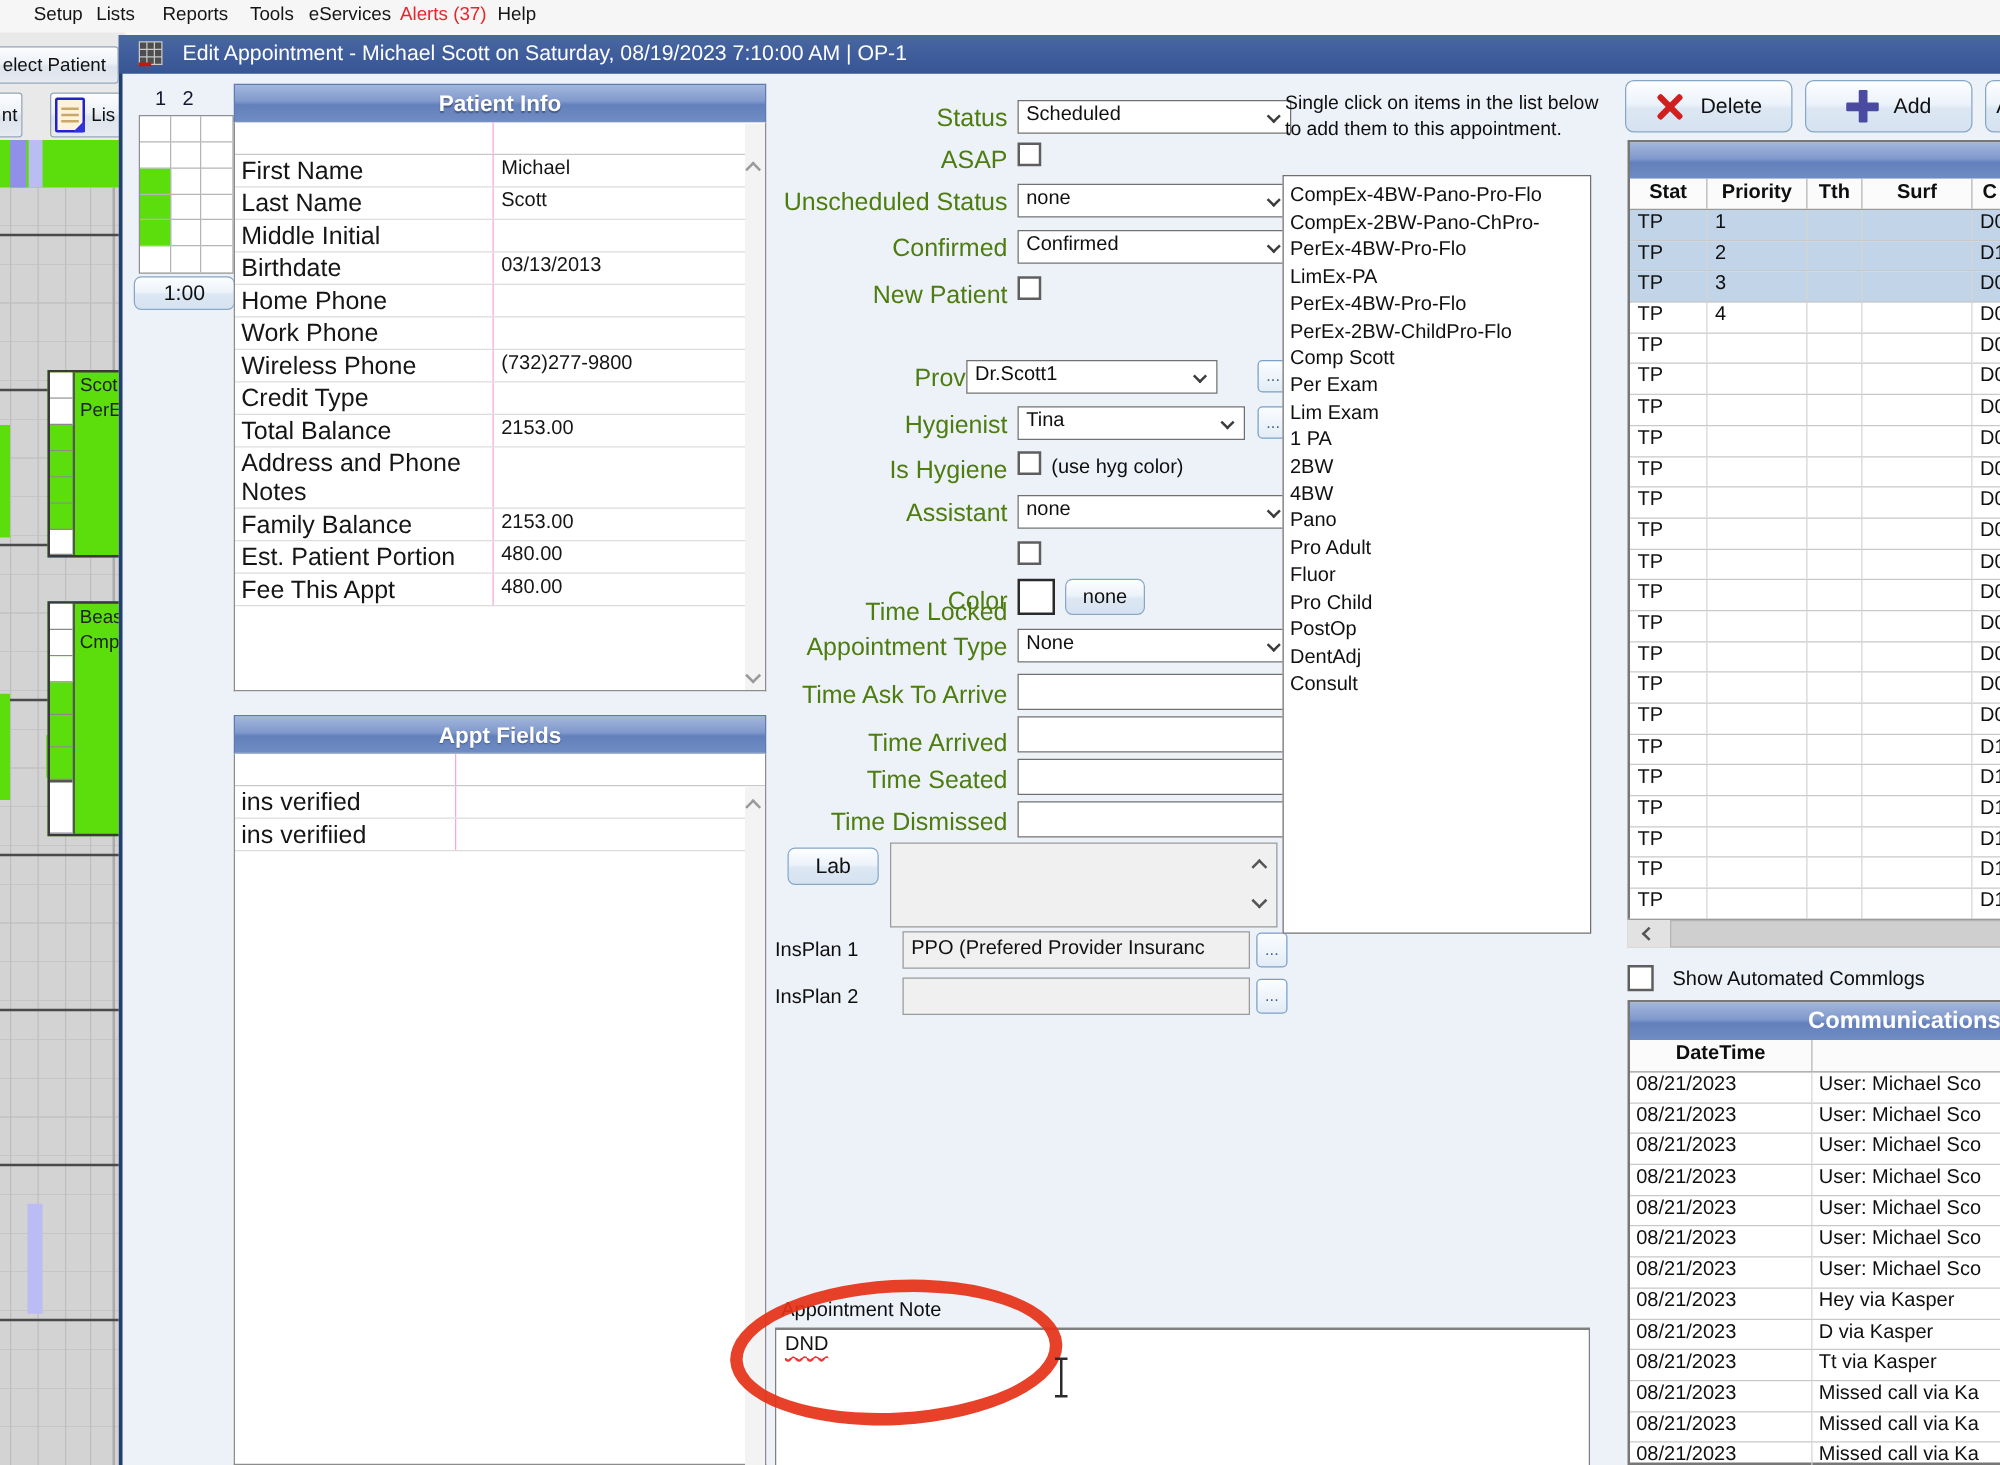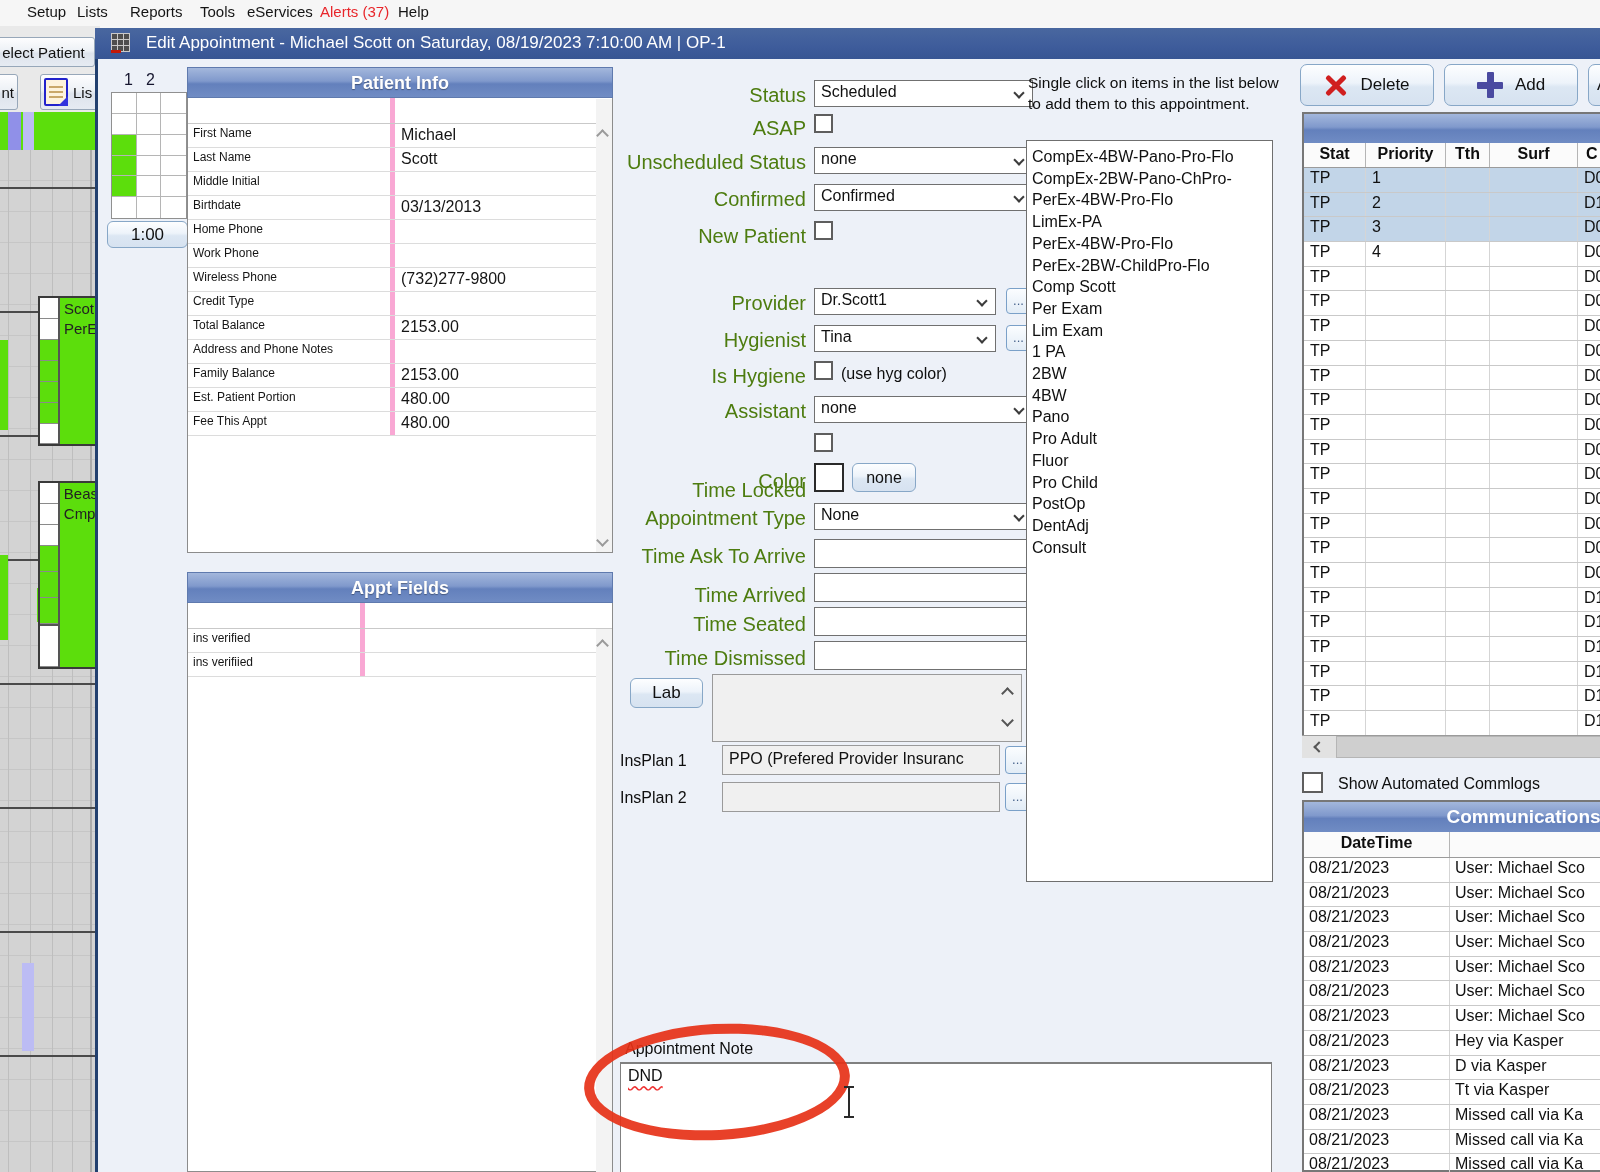--- a/index.html
+++ b/index.html
@@ -45,21 +45,21 @@
   .title-icon div { background:#4E4E4E; }
   .title-icon-red { left:111px; top:50px; width:10px; height:3px; background:#C21807; }
 
   
   .panel-hdr { background:linear-gradient(180deg,#A3B7DC 0%,#8099CC 45%,#6380BC 55%,#708CC4 100%);
                color:#FFF; font-weight:bold; font-size:18px; text-align:center;
                text-shadow:0 1px 1px rgba(0,0,0,.35); line-height:30px;
                border:1px solid #5F7AAE; }
   .panel-body { background:#FFF; border:1px solid #8C8C8C; border-top:none; }
   .info-row { display:flex; border-bottom:1px solid #DCDCDC; min-height:24px; }
-  .info-label { width:207px; border-right:5px solid #f9a8d4; padding:2px 0 0 5px; font-size:12px; color:#151515; }
+  .info-label { width:207px; border-right:1px solid #f9a8d4; padding:2px 0 0 5px; font-size:20px; color:#151515; }
   .info-value { flex:1; padding:2px 0 0 6px; font-size:16px; color:#151515; }
   .af-label { width:177px; }
   .blank-hdr { display:flex; height:26px; border-bottom:1px solid #C9C9C9; }
   .scrolltrack { background:#F3F3F3; }
   .chev { display:inline-block; width:9px; height:9px; border-right:2px solid #9A9A9A; border-bottom:2px solid #9A9A9A; }
   .chev.up { transform:rotate(-135deg); }
   .chev.down { transform:rotate(45deg); }
   .chev.dark { border-color:#555; }
 
   
@@ -380,21 +380,21 @@
   <div class="abs flabel" style="left:560px; top:188px;">Confirmed</div>
   <div class="abs combo" style="left:814px; top:184px; width:219px; height:27px;">
     <span class="cv">Confirmed</span>
     <span class="combo-arrow"></span>
   </div>
 
   <div class="abs flabel" style="left:560px; top:225px;">New Patient</div>
   <div class="abs cbox" style="left:814px; top:221px;"></div>
 
   <div class="abs flabel" style="left:560px; top:292px;">Provider</div>
-  <div class="abs combo" style="left:814px; top:288px; width:182px; height:27px;">
+  <div class="abs combo" style="left:773px; top:288px; width:201px; height:27px;">
     <span class="cv">Dr.Scott1</span>
     <span class="combo-arrow"></span>
   </div>
   <div class="abs dots-btn" style="left:1006px; top:288px;">
     <span>...</span>
   </div>
 
   <div class="abs flabel" style="left:560px; top:329px;">Hygienist</div>
   <div class="abs combo" style="left:814px; top:325px; width:182px; height:27px;">
     <span class="cv">Tina</span>
@@ -458,21 +458,21 @@
 
   <div class="abs" style="left:620px; top:789px; font-size:16px; color:#0E0E0E;">InsPlan 2</div>
   <div class="abs robox" style="left:722px; top:782px; width:278px; height:30px;">
     <span></span>
   </div>
   <div class="abs dots-btn" style="left:1005px; top:783px; height:28px;">
     <span>...</span>
   </div>
 
   <div class="abs instruction" style="left:1028px; top:72px; width:256px;">Single click on items in the list below to add them to this appointment.</div>
-  <div class="abs listbox" style="left:1026px; top:140px; width:247px; height:742px; padding-top:5px;">
+  <div class="abs listbox" style="left:1026px; top:140px; width:247px; height:607px; padding-top:5px;">
 
       <div>CompEx-4BW-Pano-Pro-Flo</div>
 
       <div>CompEx-2BW-Pano-ChPro-</div>
 
       <div>PerEx-4BW-Pro-Flo</div>
 
       <div>LimEx-PA</div>
 
       <div>PerEx-4BW-Pro-Flo</div>

